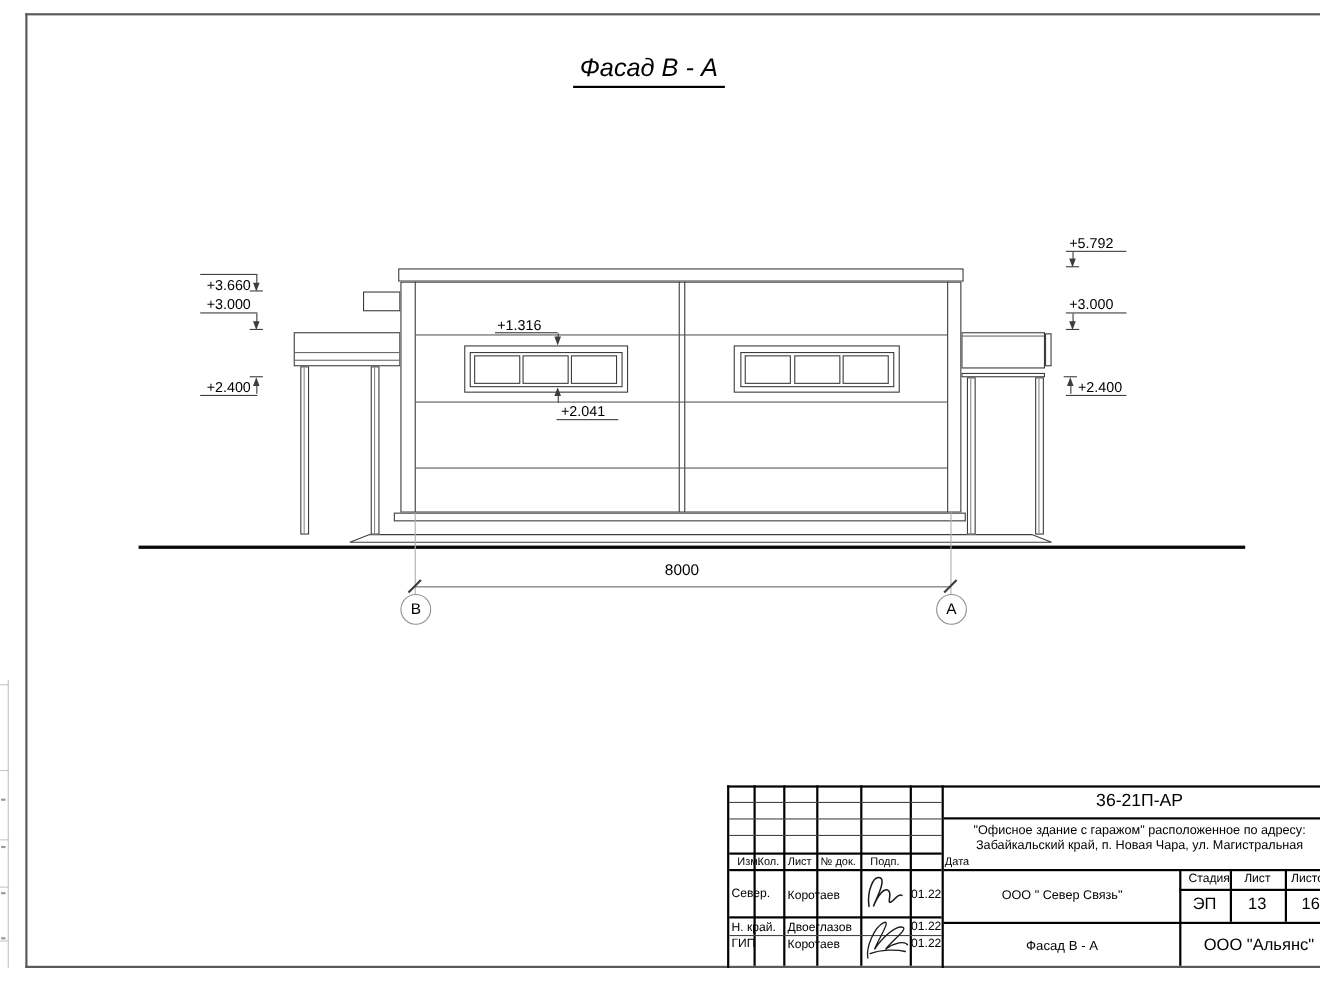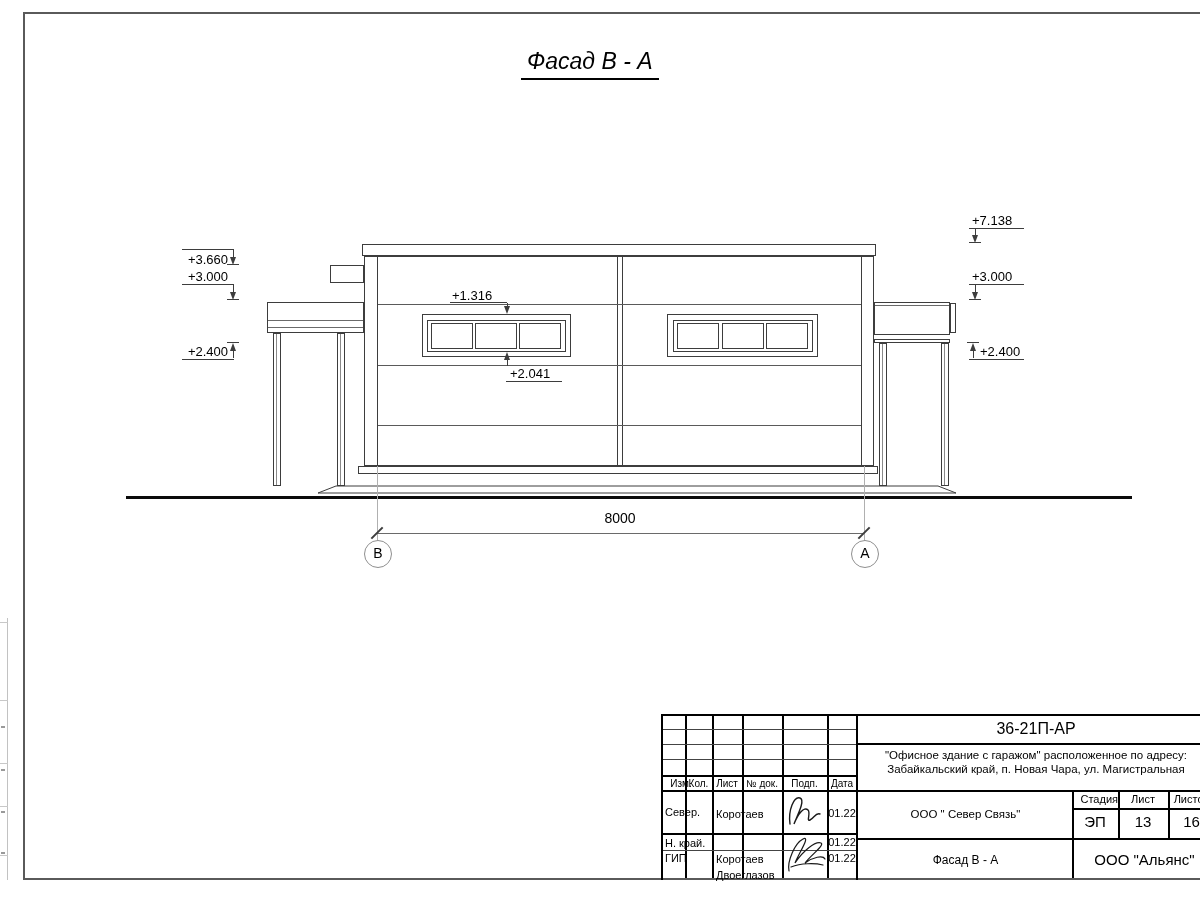--- a/index.html
+++ b/index.html
@@ -114,21 +114,21 @@
 
   <div>
     <div class="tick" style="left:227px;top:342px;"></div>
     <div class="arru" style="left:230px;top:343px;"></div>
     <div class="l" style="left:233px;top:349px;width:1px;height:9px;"></div>
     <div class="t" style="left:182px;top:345px;width:46px;text-align:right;">+2.400</div>
     <div class="und" style="left:182px;top:359px;width:52px;"></div>
   </div>
 
   <div>
-    <div class="t" style="left:972px;top:214px;">+7.138</div>
+    <div class="t" style="left:972px;top:214px;">+5.792</div>
     <div class="und" style="left:969px;top:228px;width:55px;"></div>
     <div class="l" style="left:975px;top:229px;width:1px;height:8px;"></div>
     <div class="arrd" style="left:972px;top:235px;"></div>
     <div class="tick" style="left:969px;top:242px;"></div>
   </div>
 
   <div>
     <div class="t" style="left:972px;top:270px;">+3.000</div>
     <div class="und" style="left:969px;top:284px;width:55px;"></div>
     <div class="l" style="left:975px;top:285px;width:1px;height:9px;"></div>
@@ -207,27 +207,27 @@
     <div class="tbt tc" style="left:1118px;top:813px;width:50px;font-size:15px;">13</div>
     <div class="tbt tc" style="left:1168px;top:813px;width:47px;font-size:15px;">16</div>
     <div class="tbt tc" style="left:859px;top:853px;width:213px;font-size:12px;">Фасад В - А</div>
     <div class="tbt tc" style="left:1074px;top:851px;width:141px;font-size:15px;">ООО "Альянс"</div>
 
     <div class="tbt tc" style="left:661px;top:778px;width:40px;font-size:10px;">Изм.</div>
     <div class="tbt tc" style="left:685px;top:778px;width:27px;font-size:10px;">Кол.</div>
     <div class="tbt tc" style="left:712px;top:778px;width:30px;font-size:10px;">Лист</div>
     <div class="tbt tc" style="left:742px;top:778px;width:40px;font-size:10px;">№ док.</div>
     <div class="tbt tc" style="left:782px;top:778px;width:45px;font-size:10px;">Подп.</div>
-    <div class="tbt tc" style="left:827px;top:778px;width:30px;font-size:10px;">Дата</div>
+    <div class="tbt tc" style="left:827px;top:778px;width:30px;font-size:10px;padding-left:28px;">Дата</div>
 
     <div class="tbt" style="left:665px;top:806px;font-size:11px;">Север.</div>
     <div class="tbt" style="left:716px;top:808px;font-size:11px;">Коротаев</div>
     <div class="tbt tc" style="left:827px;top:807px;width:30px;font-size:11px;">01.22</div>
     <div class="tbt" style="left:665px;top:837px;font-size:11px;">Н. край.</div>
-    <div class="tbt" style="left:716px;top:837px;font-size:11px;margin-top:32px;">Двоеглазов</div>
+    <div class="tbt" style="left:716px;top:837px;font-size:11px;">Двоеглазов</div>
     <div class="tbt tc" style="left:827px;top:836px;width:30px;font-size:11px;">01.22</div>
     <div class="tbt" style="left:665px;top:852px;font-size:11px;">ГИП</div>
     <div class="tbt" style="left:716px;top:853px;font-size:11px;">Коротаев</div>
     <div class="tbt tc" style="left:827px;top:852px;width:30px;font-size:11px;">01.22</div>
 
     <svg style="left:784px;top:792px;" width="42" height="40" viewBox="0 0 42 40">
       <path d="M6,32 C4,18 10,4 16,6 C22,8 12,26 10,32 C14,22 20,14 24,18 C27,21 22,30 26,28 C30,26 32,20 36,22" fill="none" stroke="#1a1a1a" stroke-width="1.4" stroke-linecap="round"></path>
     </svg>
     <svg style="left:781px;top:833px;" width="48" height="44" viewBox="0 0 48 44">
       <path d="M8,38 C6,28 14,10 22,6 C30,2 18,20 14,30 C22,18 34,8 40,10 C44,12 30,22 24,30 C32,24 42,22 44,26 M10,34 C20,30 34,30 42,32" fill="none" stroke="#1a1a1a" stroke-width="1.2" stroke-linecap="round"></path>

